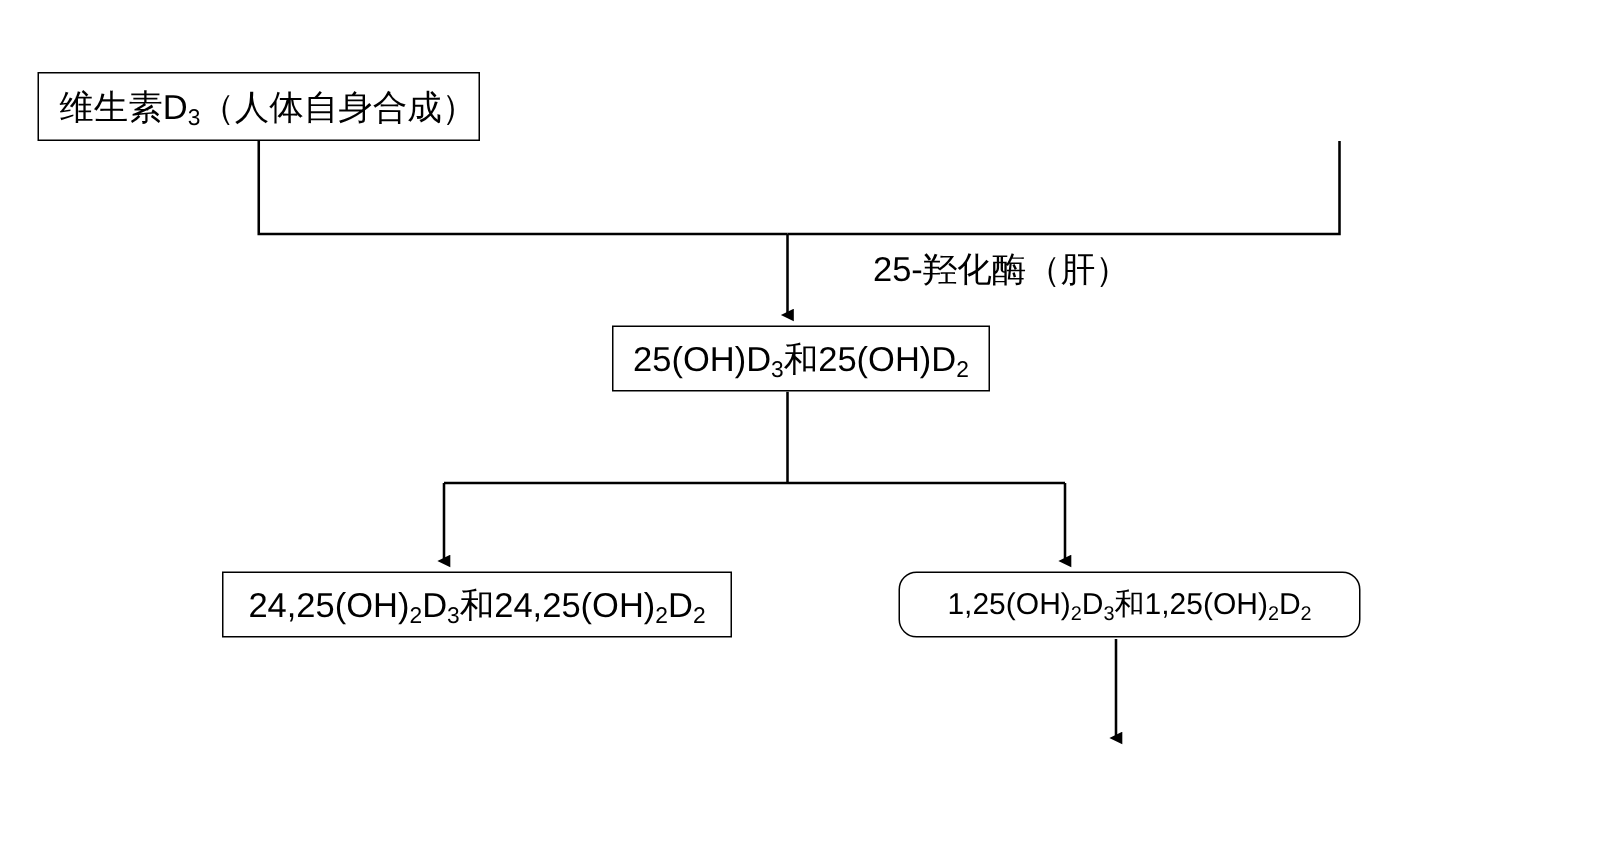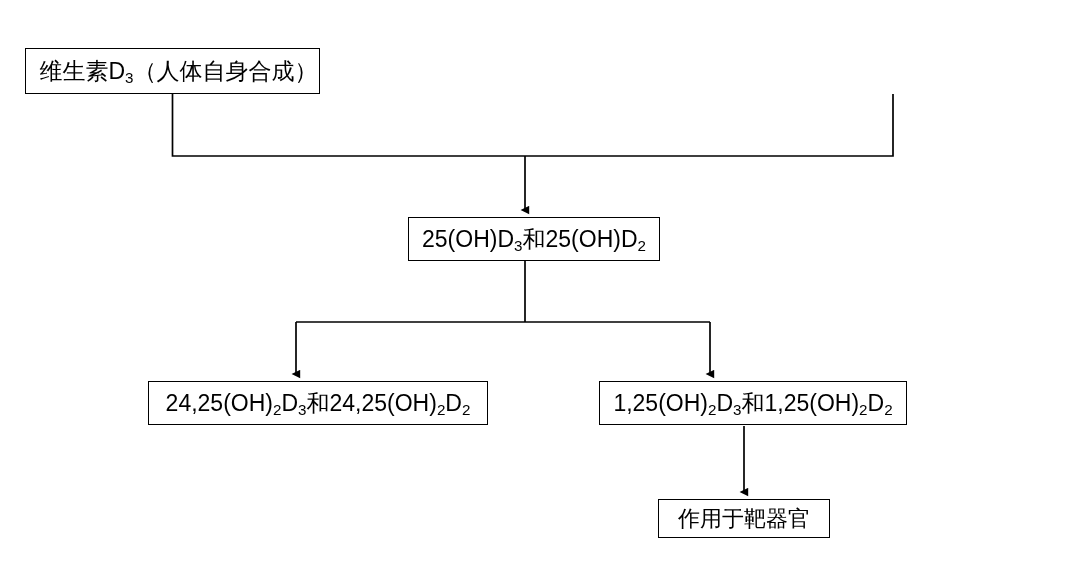--- a/index.html
+++ b/index.html
@@ -53,21 +53,21 @@
     color: #000000;
     white-space: nowrap;
     line-height: 1;
   }
 
   
   #node-d3      { left: 25px;  top: 48px;  width: 295px; height: 46px; font-size: 23px; padding-left: 12px; }
   #node-d2      { left: 769px; top: 48px;  width: 248px; height: 46px; font-size: 23px; }
   #node-25oh    { left: 408px; top: 217px; width: 252px; height: 44px; font-size: 23px; }
   #node-2425    { left: 148px; top: 381px; width: 340px; height: 44px; font-size: 23px; }
-  #node-125     { left: 599px; top: 381px; width: 308px; height: 44px; font-size: 23px; }
+  #node-125     { left: 599px; top: 381px; width: 308px; height: 44px; font-size: 20px; border-radius: 12px; }
   #node-target  { left: 658px; top: 499px; width: 172px; height: 39px; font-size: 22px; }
 
   #label-enzyme { left: 582px; top: 168px; font-size: 23px; }
 </style>
 </head>
 <body>
 
 <div id="canvas">
 
   <svg id="wires" viewBox="0 0 1074 578" width="1074" height="578" aria-hidden="true">
@@ -104,18 +104,16 @@
   </div>
 
   <div class="node" id="node-2425">
     <span class="txt"><span>24,25(OH)</span><sub>2</sub><span>D</span><sub>3</sub><span>和24,25(OH)</span><sub>2</sub><span>D</span><sub>2</sub></span>
   </div>
 
   <div class="node" id="node-125">
     <span class="txt"><span>1,25(OH)</span><sub>2</sub><span>D</span><sub>3</sub><span>和1,25(OH)</span><sub>2</sub><span>D</span><sub>2</sub></span>
   </div>
 
-  <div class="node" id="node-target">
-    <span class="txt">作用于靶器官</span>
-  </div>
 
+  <div class="edge-label" id="label-enzyme">25-羟化酶（肝）</div>
 
 </div>
 
 </body></html>

